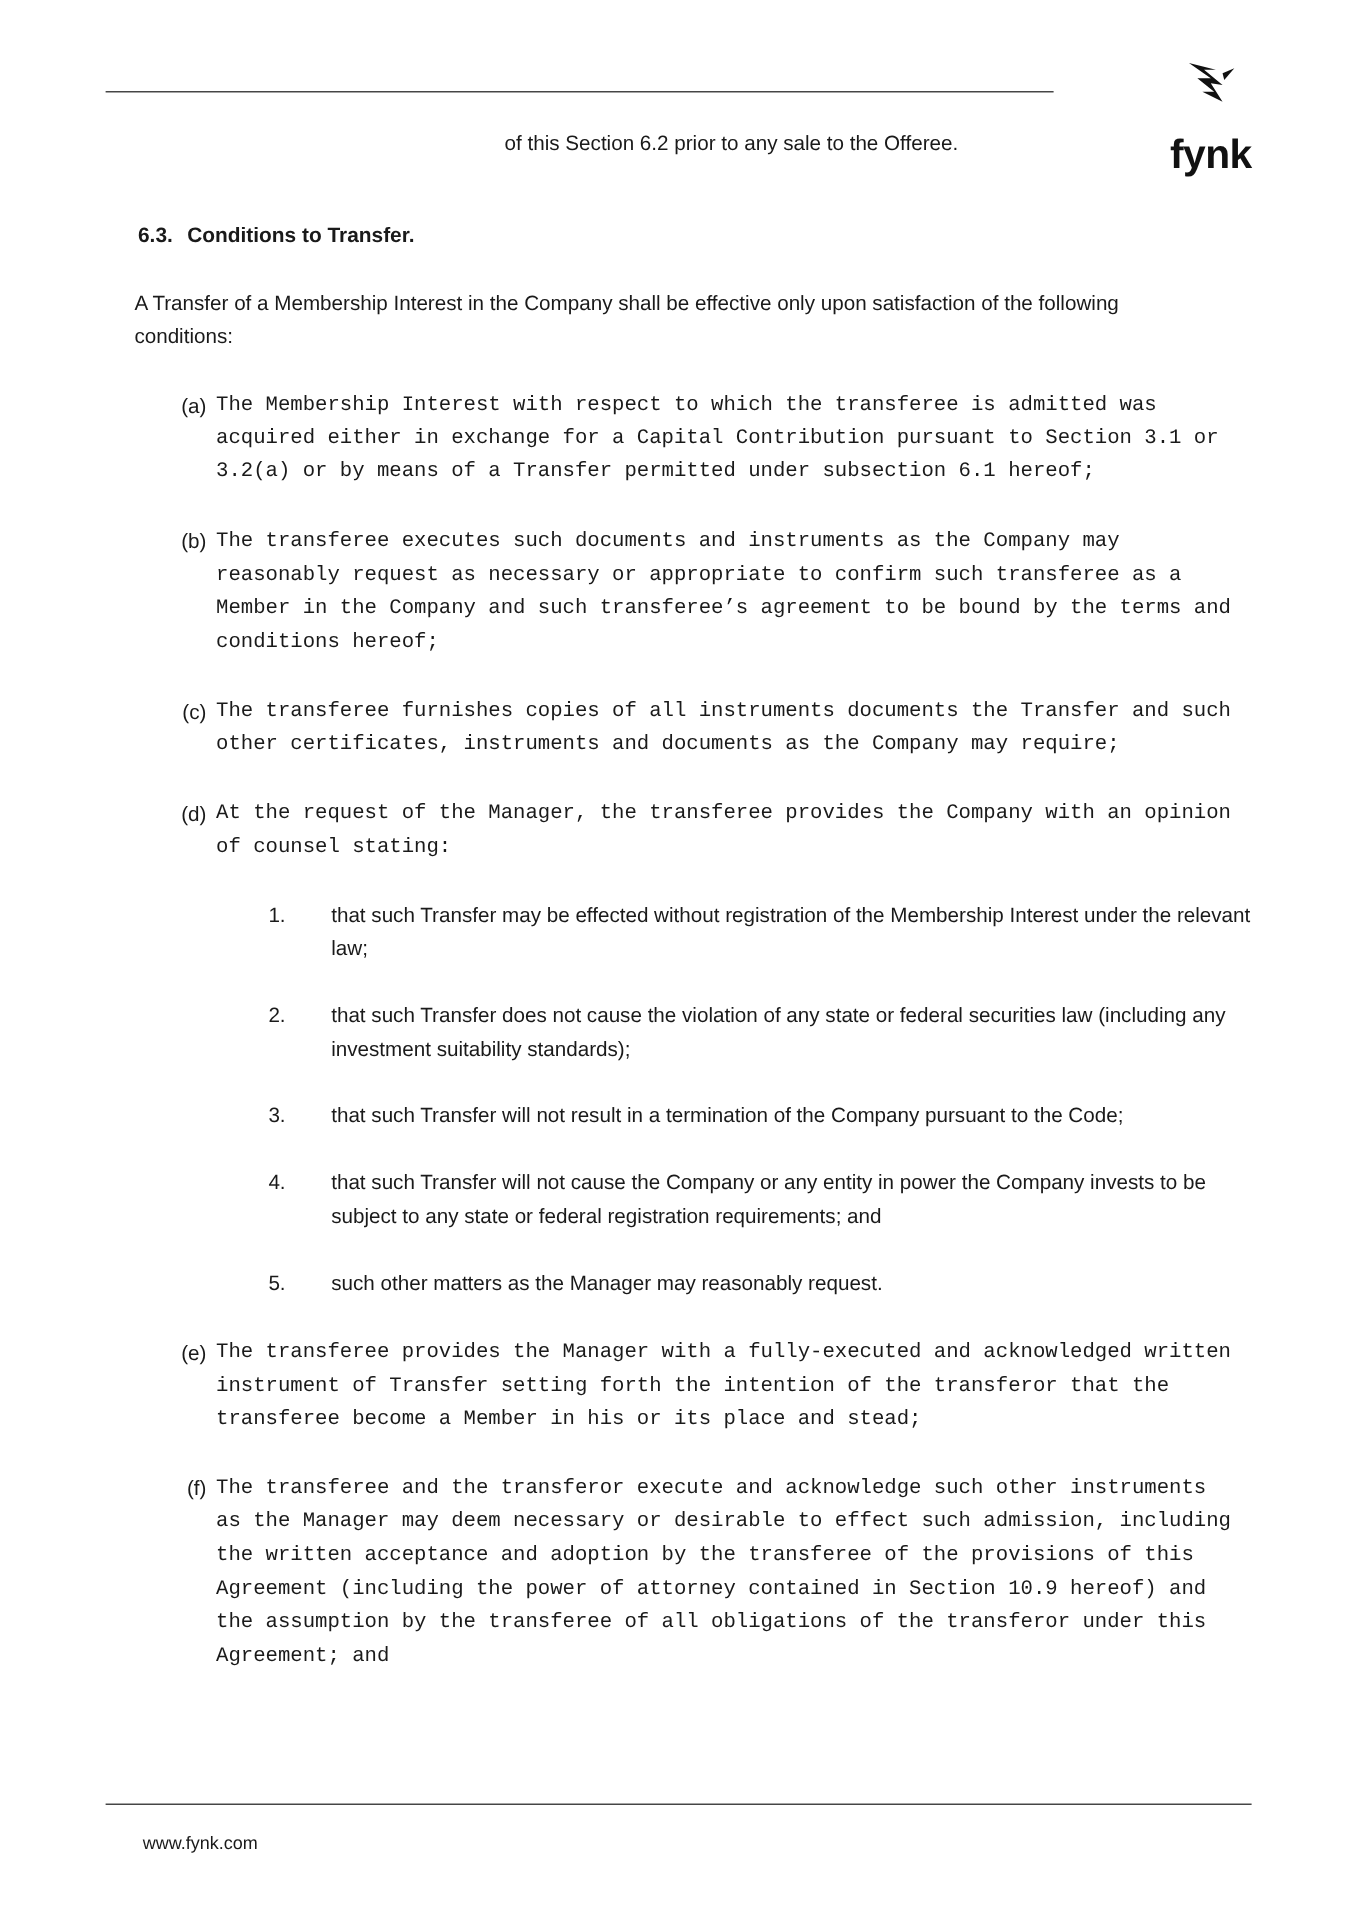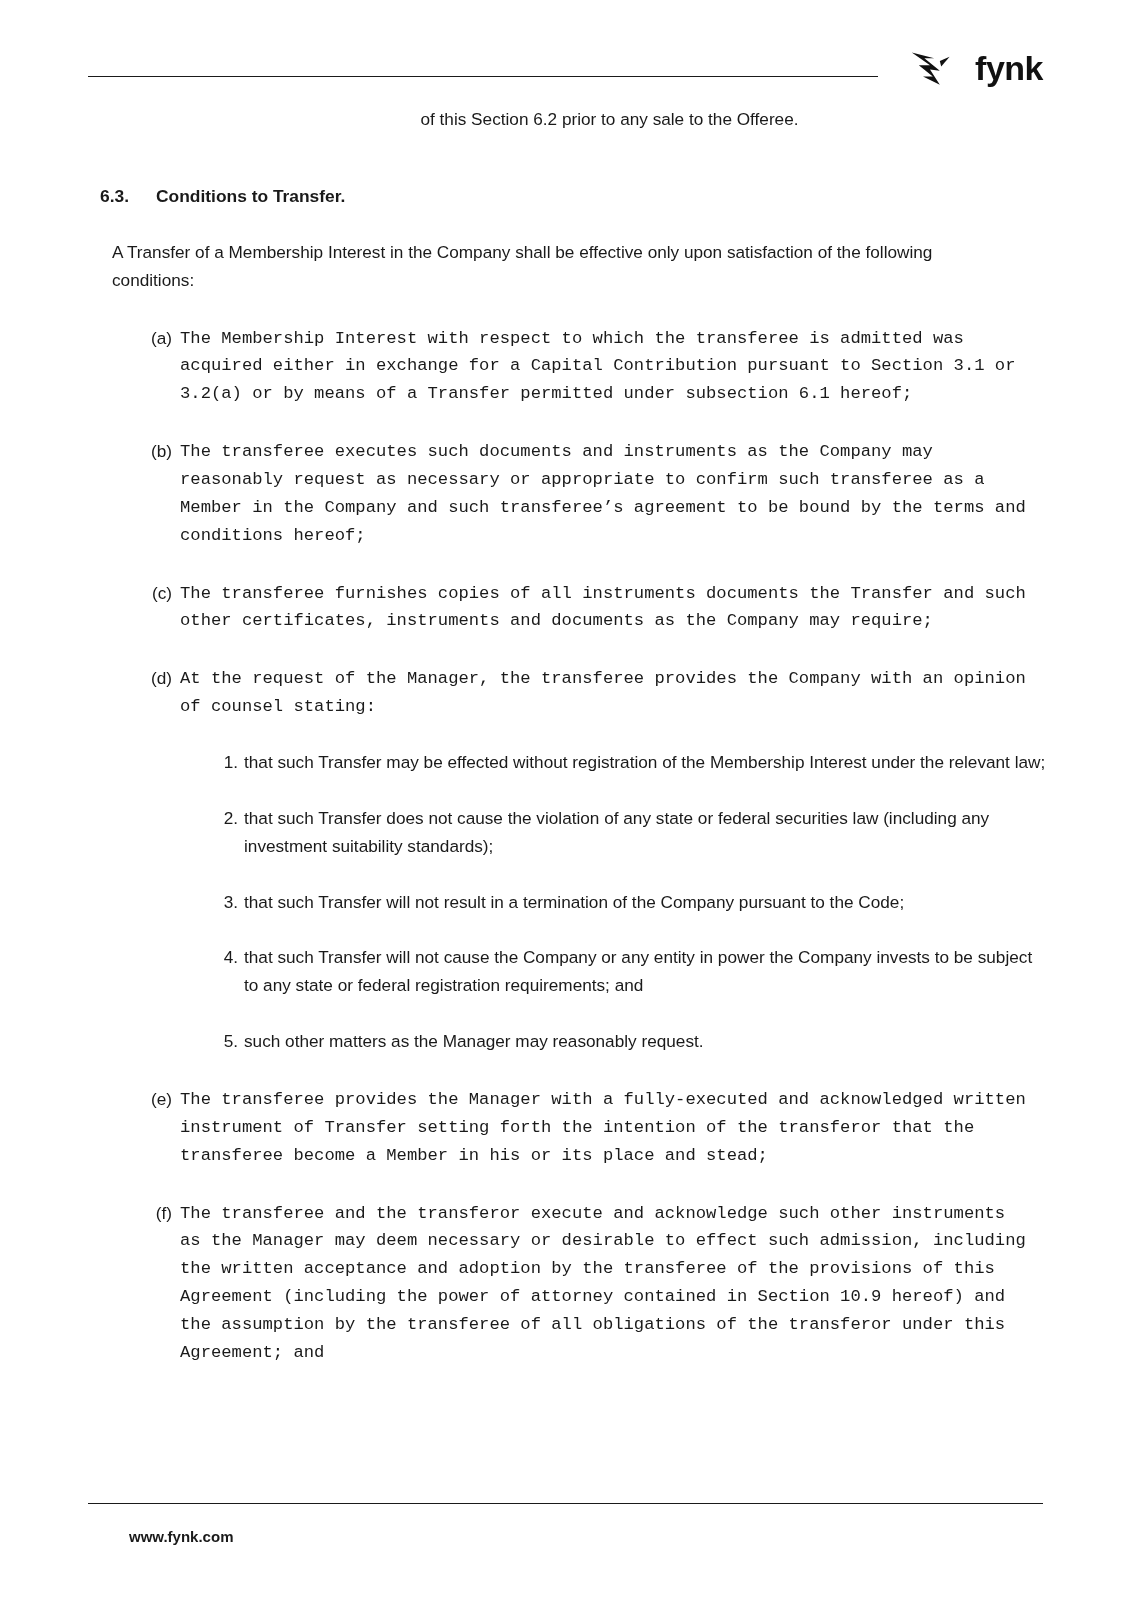--- a/index.html
+++ b/index.html
@@ -36,20 +36,21 @@
     height: 1px;
     background: #1a1a1a;
   }
   .logo {
     position: absolute;
     right: 0;
     top: 8px;
     display: flex;
     align-items: center;
     gap: 24px;
+    flex-direction: column;
   }
   .logo-mark {
     width: 42px;
     height: 40px;
     display: block;
   }
   .logo-text {
     font-size: 34px;
     font-weight: 700;
     letter-spacing: -0.5px;
@@ -73,20 +74,21 @@
     margin: 0 0 0 88px;
     padding-top: 6px;
     text-align: center;
   }
   .section-heading {
     margin: 52px 0 0 12px;
     font-size: 17.4px;
     font-weight: 700;
     display: flex;
     gap: 12px;
+    text-align: right;
   }
   .section-heading .num {
     min-width: 44px;
   }
   .lead {
     margin: 32px 0 0 24px;
     width: 888px;
   }
 
   
@@ -125,38 +127,38 @@
   }
   .num-item .marker {
     width: 28px;
     flex: 0 0 28px;
     text-align: right;
     padding-right: 6px;
     box-sizing: border-box;
   }
   .num-item .body {
     flex: 1 1 auto;
+    margin-left: 32px;
   }
 
   
   .footer {
     position: absolute;
     left: 88px;
     right: 88px;
     bottom: 52px;
   }
   .footer-rule {
     width: 100%;
     height: 1px;
     background: #1a1a1a;
     margin-bottom: 22px;
   }
   .footer-lines {
-    margin-left: 41px;
-    font-weight: bold;
+    margin-left: 31px;
   }
   .footer-lines div {
     font-size: 15px;
     line-height: 1.5;
     color: #1a1a1a;
   }
 </style>
 </head>
 <body>
 

